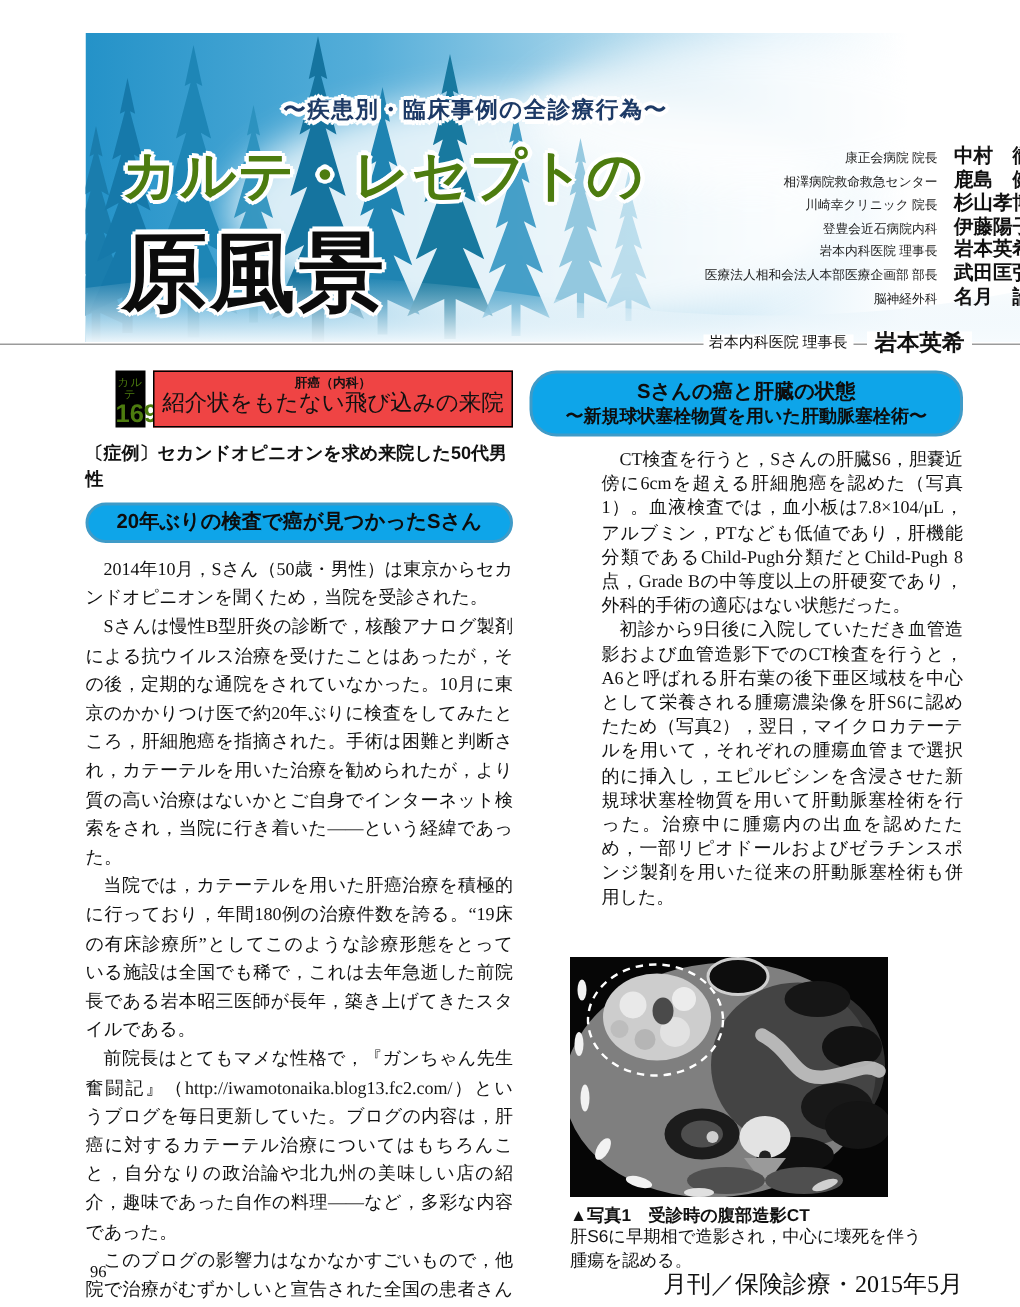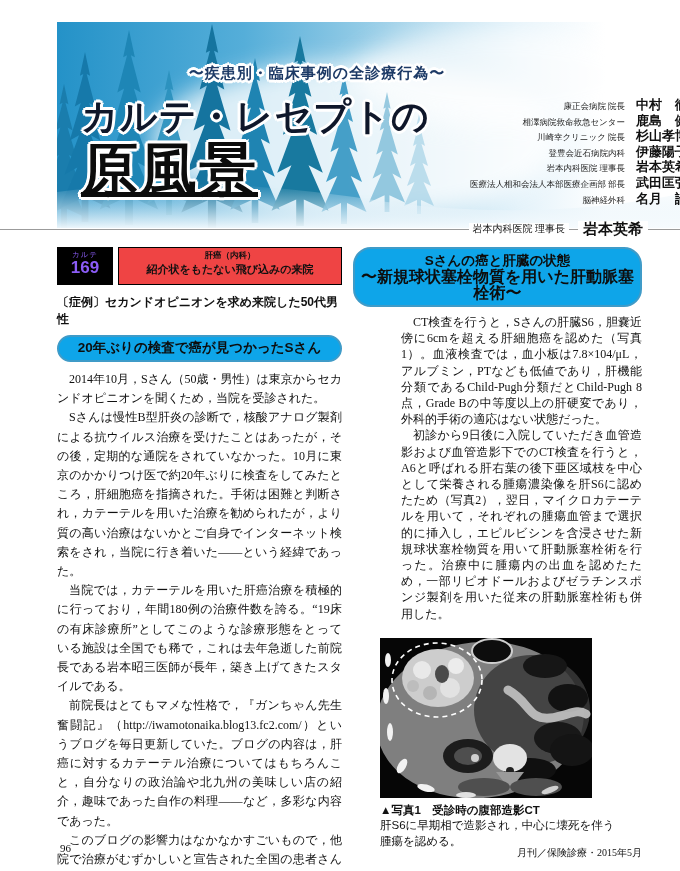--- a/index.html
+++ b/index.html
@@ -18,82 +18,83 @@
       -3px 0 #fff, 3px 0 #fff, 0 -3px #fff, 0 3px #fff;
   }
   .series-subtitle {
     position:absolute; left:100px; top:42px; width:320px; text-align:center;
     font-family:"Liberation Sans","DejaVu Sans",sans-serif;
     font-weight:bold; font-size:15px; letter-spacing:1px; color:#1d3a66;
   }
   .series-title1 {
     position:absolute; left:24px; top:70px; white-space:nowrap;
     font-family:"Liberation Sans","DejaVu Sans",sans-serif;
-    font-weight:bold; font-size:37px; letter-spacing:1px; color:#0f172a;
+    font-weight:bold; font-size:37px; letter-spacing:1px; color:#4d7c0f;
   }
   .series-title2 {
-    position:absolute; left:24px; top:110px; white-space:nowrap;
-    font-family:"Liberation Sans","DejaVu Sans",sans-serif;
-    font-weight:bold; font-size:57px; letter-spacing:2px; color:#0c0c0c;text-decoration:underline;
+    position:absolute; left:24px; top:122px; white-space:nowrap;
+    font-family:"Liberation Sans","DejaVu Sans",sans-serif;
+    font-weight:bold; font-size:57px; letter-spacing:2px; color:#0c0c0c;
   }
   .authors { position:absolute; right:38px; top:74px; }
   .author-row { text-align:right; height:15.6px; line-height:15.6px; white-space:nowrap; }
   .author-role { font-size:8.5px; color:#222; margin-right:7px; }
   .author-name { display:inline-block; width:56px; text-align:right; font-size:13px; font-weight:bold; }
   
   .byline-rule { position:absolute; left:0; top:229px; width:680px; height:1px; background:#9b9b9b; }
   .byline { position:absolute; top:219px; left:0; right:32px; height:20px; text-align:right; white-space:nowrap; }
   .byline-role { background:#fff; padding:0 4px; font-size:10px; line-height:20px; vertical-align:middle; }
   .byline-name { background:#fff; padding:0 5px; margin-left:9px; font-size:15px; font-weight:bold; line-height:20px; vertical-align:middle; }
   
   .col-left  { position:absolute; left:57px;  top:247px; width:285px; }
   .col-right { position:absolute; left:353px; top:247px; width:289px; height:610px; }
   .karte-row { display:flex; align-items:stretch; }
   .karte-badge {
-    width:56px; height:38px; background:#000; color:#8b5cf6; text-align:center; flex:none;
-    font-family:"Liberation Sans","DejaVu Sans",sans-serif;
+    width:20px; height:38px; background:#000; color:#4d7c0f; text-align:center; flex:none;
+    font-family:"Liberation Sans","DejaVu Sans",sans-serif;
+    margin-left:20px;
   }
   .karte-label { display:block; font-size:7.5px; letter-spacing:1px; margin-top:4px; line-height:8px; }
   .karte-number { display:block; font-size:17px; font-weight:bold; line-height:18px; }
   .title-box {
     flex:1; margin-left:5px; border:1.5px solid #000; background:#ef4444;
     text-align:center; padding:2px 0 1px;
     font-family:"Liberation Sans","DejaVu Sans",sans-serif;
   }
   .title-category { display:block; font-size:8.5px; font-weight:bold; line-height:10px; }
-  .title-main { display:block; font-size:11px; font-weight:bold; line-height:18px; }
+  .title-main { display:block; font-size:15px; font-weight:normal; line-height:18px; }
   .case-line {
     margin-top:9px; font-size:12px; font-weight:bold;
     font-family:"Liberation Sans","DejaVu Sans",sans-serif;
   }
   .pill {
     border:2px solid #3f9bc8; background:#0ea5e9; border-radius:15px; text-align:center;
     font-family:"Liberation Sans","DejaVu Sans",sans-serif; font-weight:bold; color:#0d0d0d;
   }
   .pill-left { margin-top:7px; font-size:13.5px; padding:2px 0 3px; }
   .pill-right { font-size:13.5px; padding:3px 0 4px; border-radius:18px; }
   .pill-line1 { display:block; font-size:13.5px; line-height:17px; }
-  .pill-line2 { display:block; font-size:16px; line-height:16px; }
+  .pill-line2 { display:block; font-size:12px; line-height:16px; }
   .body-text { margin-top:8px; font-size:12px; line-height:19.2px; text-align:justify; }
   .body-text p { margin:0; text-indent:1em; }
   .col-right .body-text { margin-top:7px; line-height:16.2px;margin-left:48px; }
   
   .photo-block { position:absolute; left:27px; top:391px; width:236px; }
   .photo-block svg { display:block; }
   .caption-title {
     margin-top:5px; font-size:11.5px; font-weight:bold;
     font-family:"Liberation Sans","DejaVu Sans",sans-serif;
   }
   .caption-body {
     font-size:11.5px; line-height:15.5px;
     font-family:"Liberation Sans","DejaVu Sans",sans-serif;
   }
   
   .footer-page { position:absolute; left:60px; top:842px; font-size:11px; }
-  .footer-journal { position:absolute; right:38px; top:846px; font-size:10px; }
+  .footer-journal { position:absolute; right:38px; top:846px; font-size:16px; }
 </style>
 </head>
 <body>
 
 <div id="page">
 
   <div class="header-art">
     <svg width="623" height="206" viewBox="0 0 623 206">
       <defs>
         <linearGradient id="sky" x1="0" y1="0" x2="1" y2="0">

